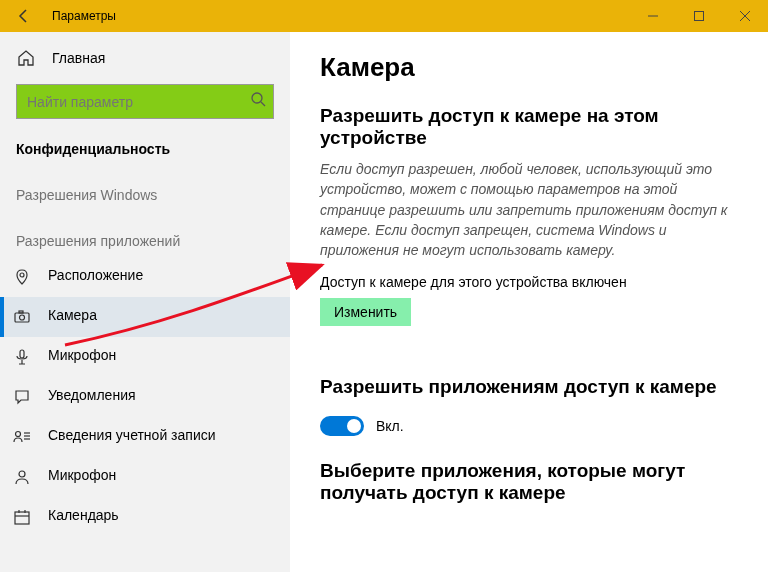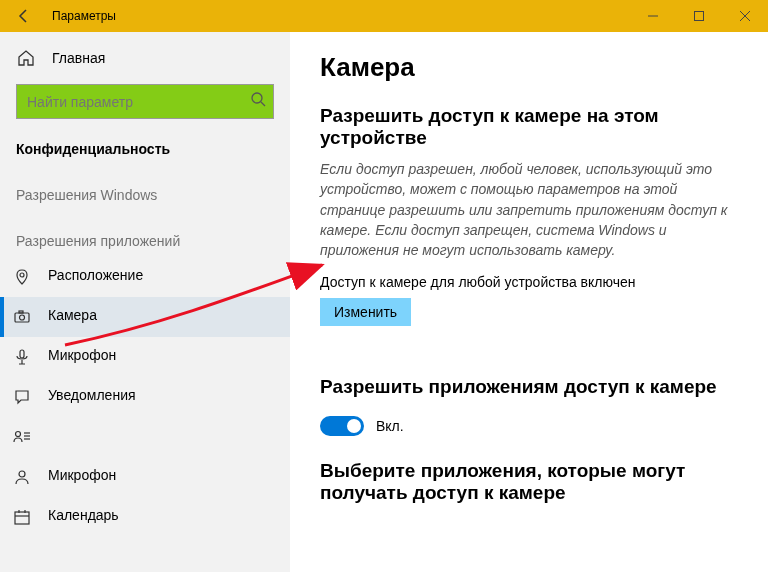--- a/index.html
+++ b/index.html
@@ -21,21 +21,21 @@
     .nav-item { display: flex; align-items: flex-start; padding: 10px 12px; cursor: pointer; position: relative; }
     .nav-item.selected { background: #dfe6ec; }
     .nav-item.selected::before { content: ""; position: absolute; left: 0; top: 0; bottom: 0; width: 4px; background: #0078d7; }
     .nav-item .label { font-size: 14px; }
     .spacer { height: 12px; }
     .main { flex: 1; padding: 20px 30px 30px 30px; overflow-y: auto; }
     .main h1 { font-size: 26px; font-weight: 600; margin-bottom: 22px; }
     .main h2 { font-size: 19px; font-weight: 600; margin-top: 20px; margin-bottom: 10px; }
     .main p.desc { font-size: 14px; color: #555; line-height: 1.45; margin-bottom: 14px; max-width: 420px; font-style: italic; }
     .status-line { font-size: 14px; color: #000; margin-bottom: 8px; }
-    .change-btn { display: inline-block; background: #7dd3fc; border: none; padding: 6px 14px; font-size: 14px; cursor: pointer; }
+    .change-btn { display: inline-block; background: #86efac; border: none; padding: 6px 14px; font-size: 14px; cursor: pointer; }
     .section-gap { height: 30px; border-top: 0; }
     .toggle-row { display: flex; align-items: center; margin-top: 18px; margin-bottom: 24px; }
     .toggle { width: 44px; height: 20px; border-radius: 10px; background: #0078d7; position: relative; cursor: pointer; }
     .toggle .knob { position: absolute; right: 3px; top: 3px; width: 14px; height: 14px; border-radius: 50%; background: #fff; }
     .toggle-label { margin-left: 12px; font-size: 14px; }
     
     .arrow-svg { position: absolute; pointer-events: none; }
   </style>
 </head>
 <body>
@@ -136,20 +136,21 @@
     <div class="nav-item">
       <span class="icon">
         <svg width="18" height="18" viewBox="0 0 18 18">
             <circle cx="5" cy="6" r="2.5" stroke="#333" stroke-width="1.2" fill="none"></circle>
             <path d="M1 14 C1 11 3 10 5 10 C7 10 9 11 9 14" stroke="#333" stroke-width="1.2" fill="none"></path>
             <line x1="11" y1="5" x2="17" y2="5" stroke="#333" stroke-width="1.2"></line>
             <line x1="11" y1="8" x2="17" y2="8" stroke="#333" stroke-width="1.2"></line>
             <line x1="11" y1="11" x2="17" y2="11" stroke="#333" stroke-width="1.2"></line>
           </svg>
       </span>
+      <span class="label">Сведения учетной записи</span>
     </div>
 
     <div class="nav-item">
       <span class="icon">
         <svg width="18" height="18" viewBox="0 0 18 18">
             <circle cx="9" cy="6" r="3" stroke="#333" stroke-width="1.2" fill="none"></circle>
             <path d="M3 16 C3 12 6 11 9 11 C12 11 15 12 15 16" stroke="#333" stroke-width="1.2" fill="none"></path>
           </svg>
       </span>
       <span class="label">Микрофон</span>
@@ -166,21 +167,21 @@
       </span>
       <span class="label">Календарь</span>
     </div>
   </div>
 
   <div class="main">
     <h1>Камера</h1>
 
     <h2>Разрешить доступ к камере на этом устройстве</h2>
     <p class="desc">Если доступ разрешен, любой человек, использующий это устройство, может с помощью параметров на этой странице разрешить или запретить приложениям доступ к камере. Если доступ запрещен, система Windows и приложения не могут использовать камеру.</p>
-    <div class="status-line">Доступ к камере для любой устройства включен</div>
+    <div class="status-line">Доступ к камере для этого устройства включен</div>
     <button class="change-btn">Изменить</button>
 
     <div class="section-gap"></div>
 
     <h2>Разрешить приложениям доступ к камере</h2>
     <div class="toggle-row">
       <div class="toggle">
           <div class="knob"></div>
         </div>
       <span class="toggle-label">Вкл.</span>

